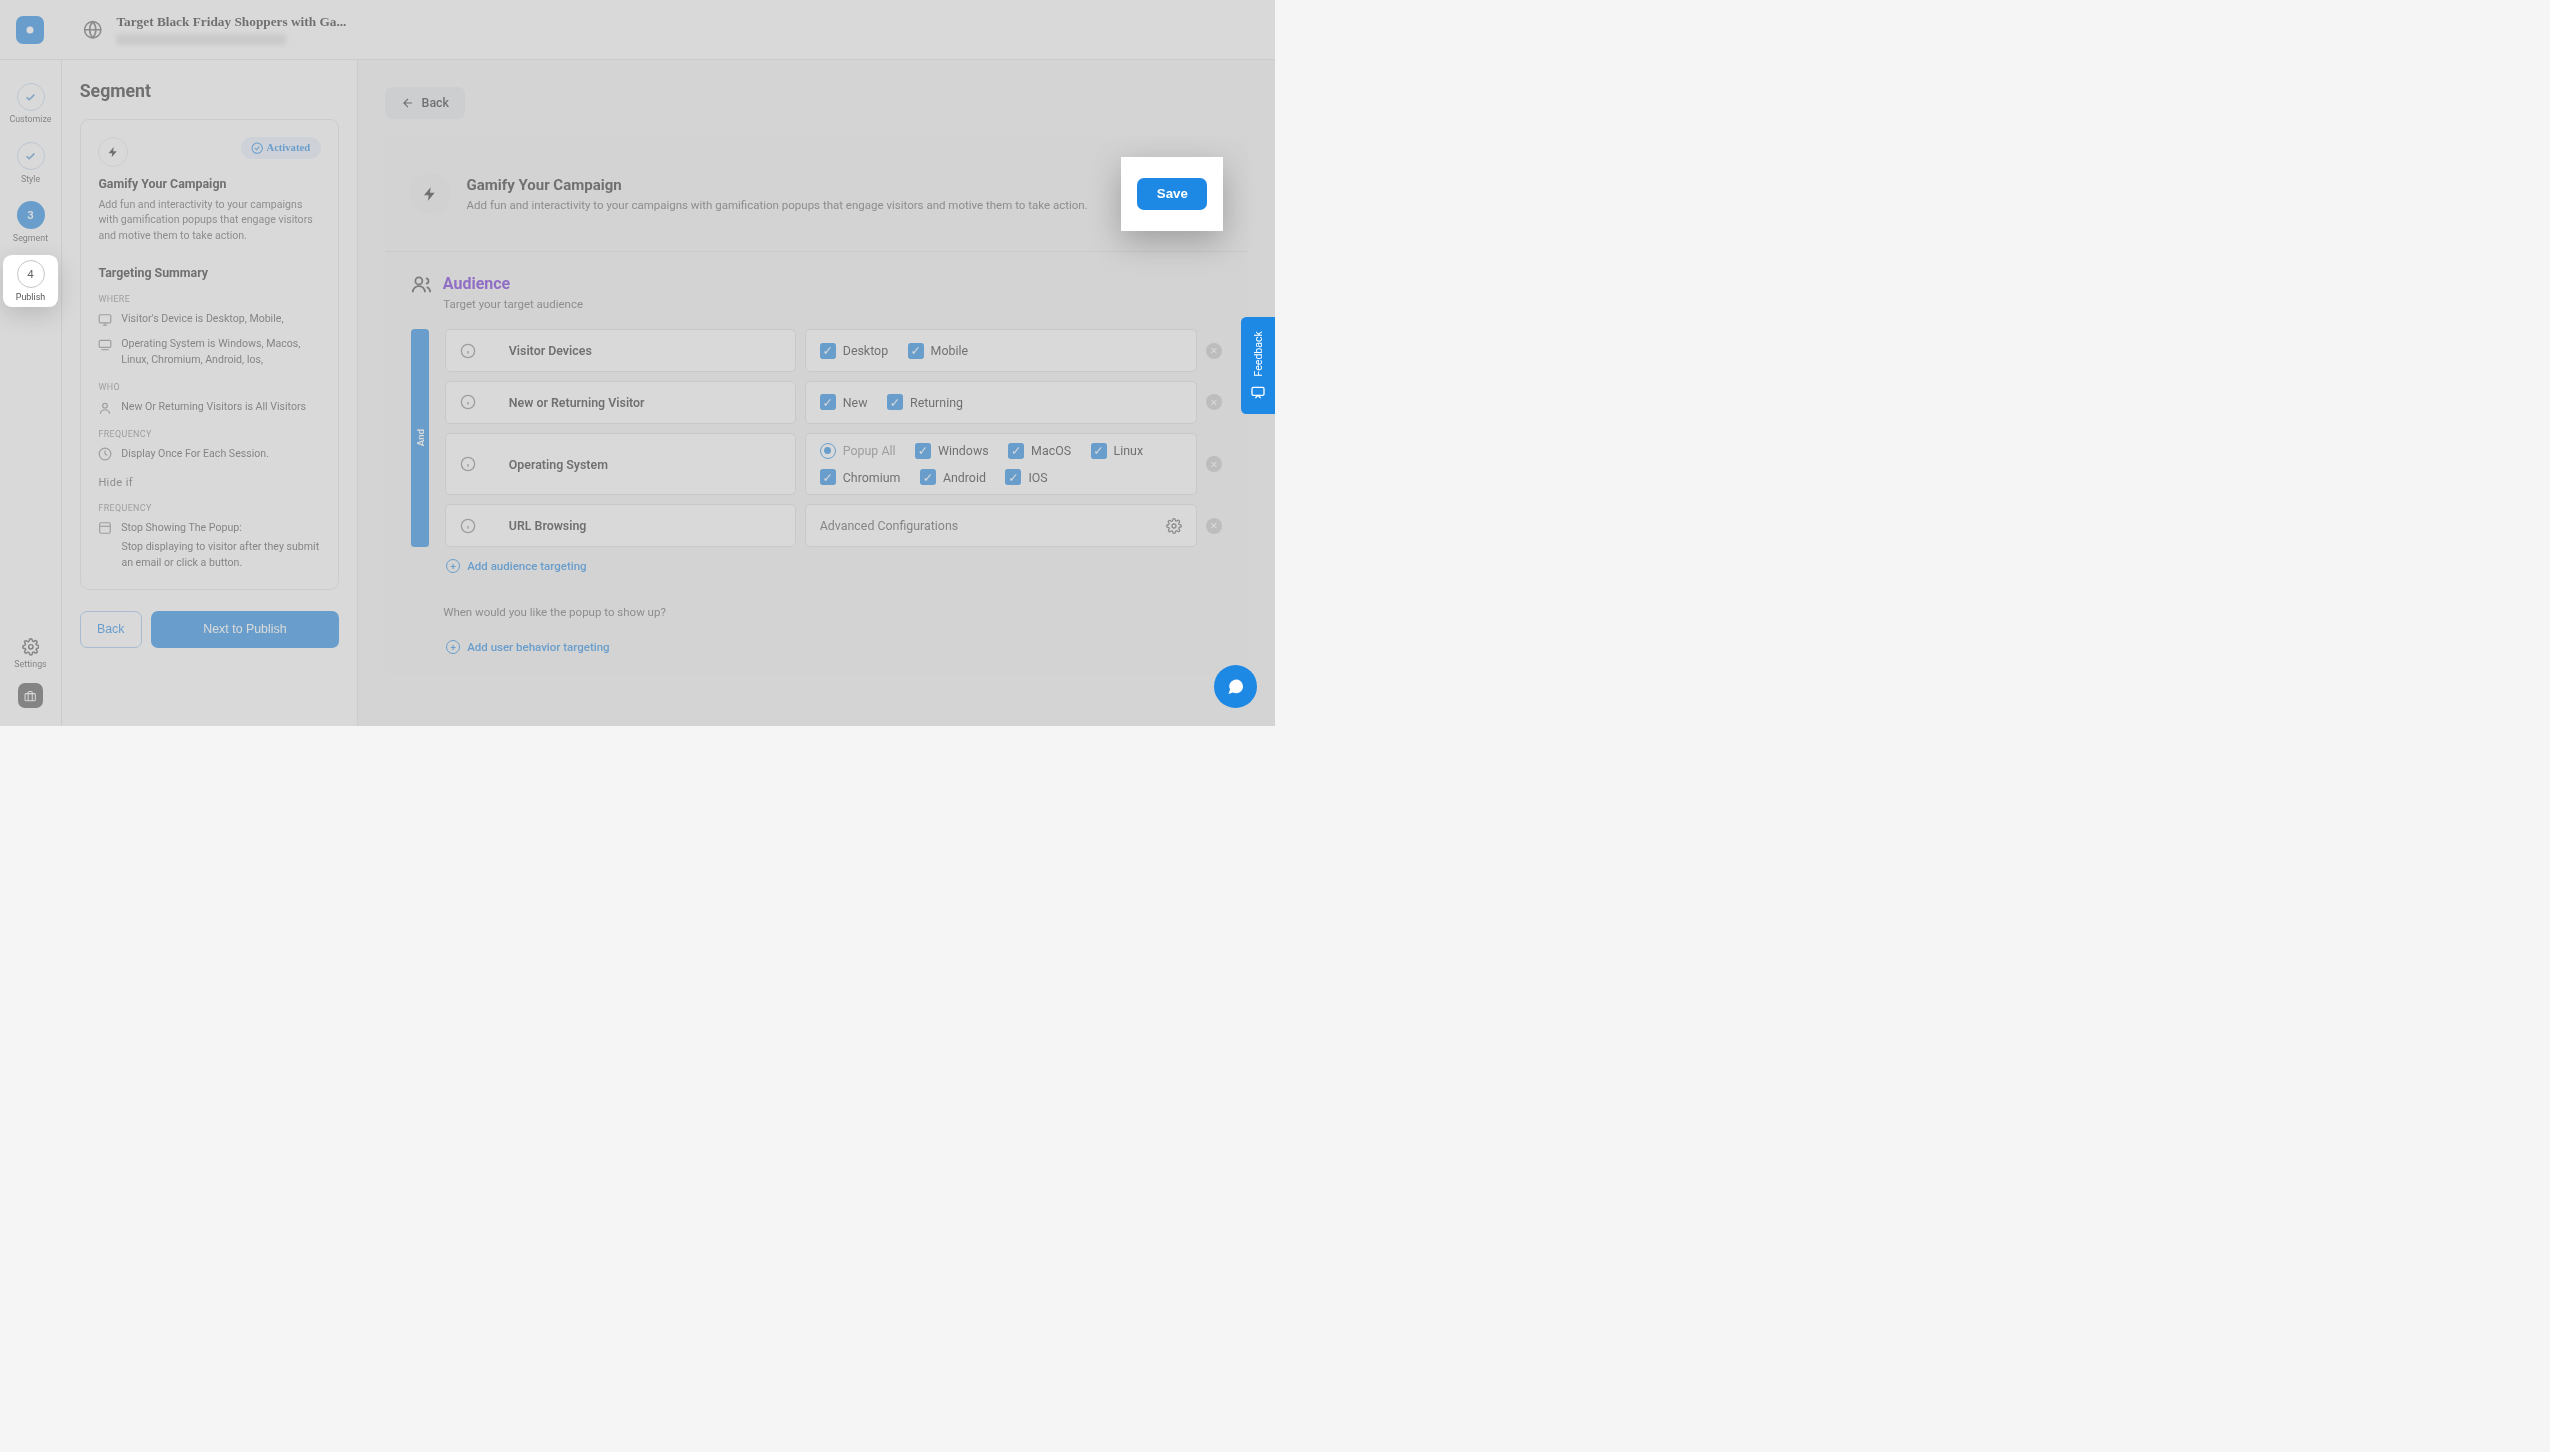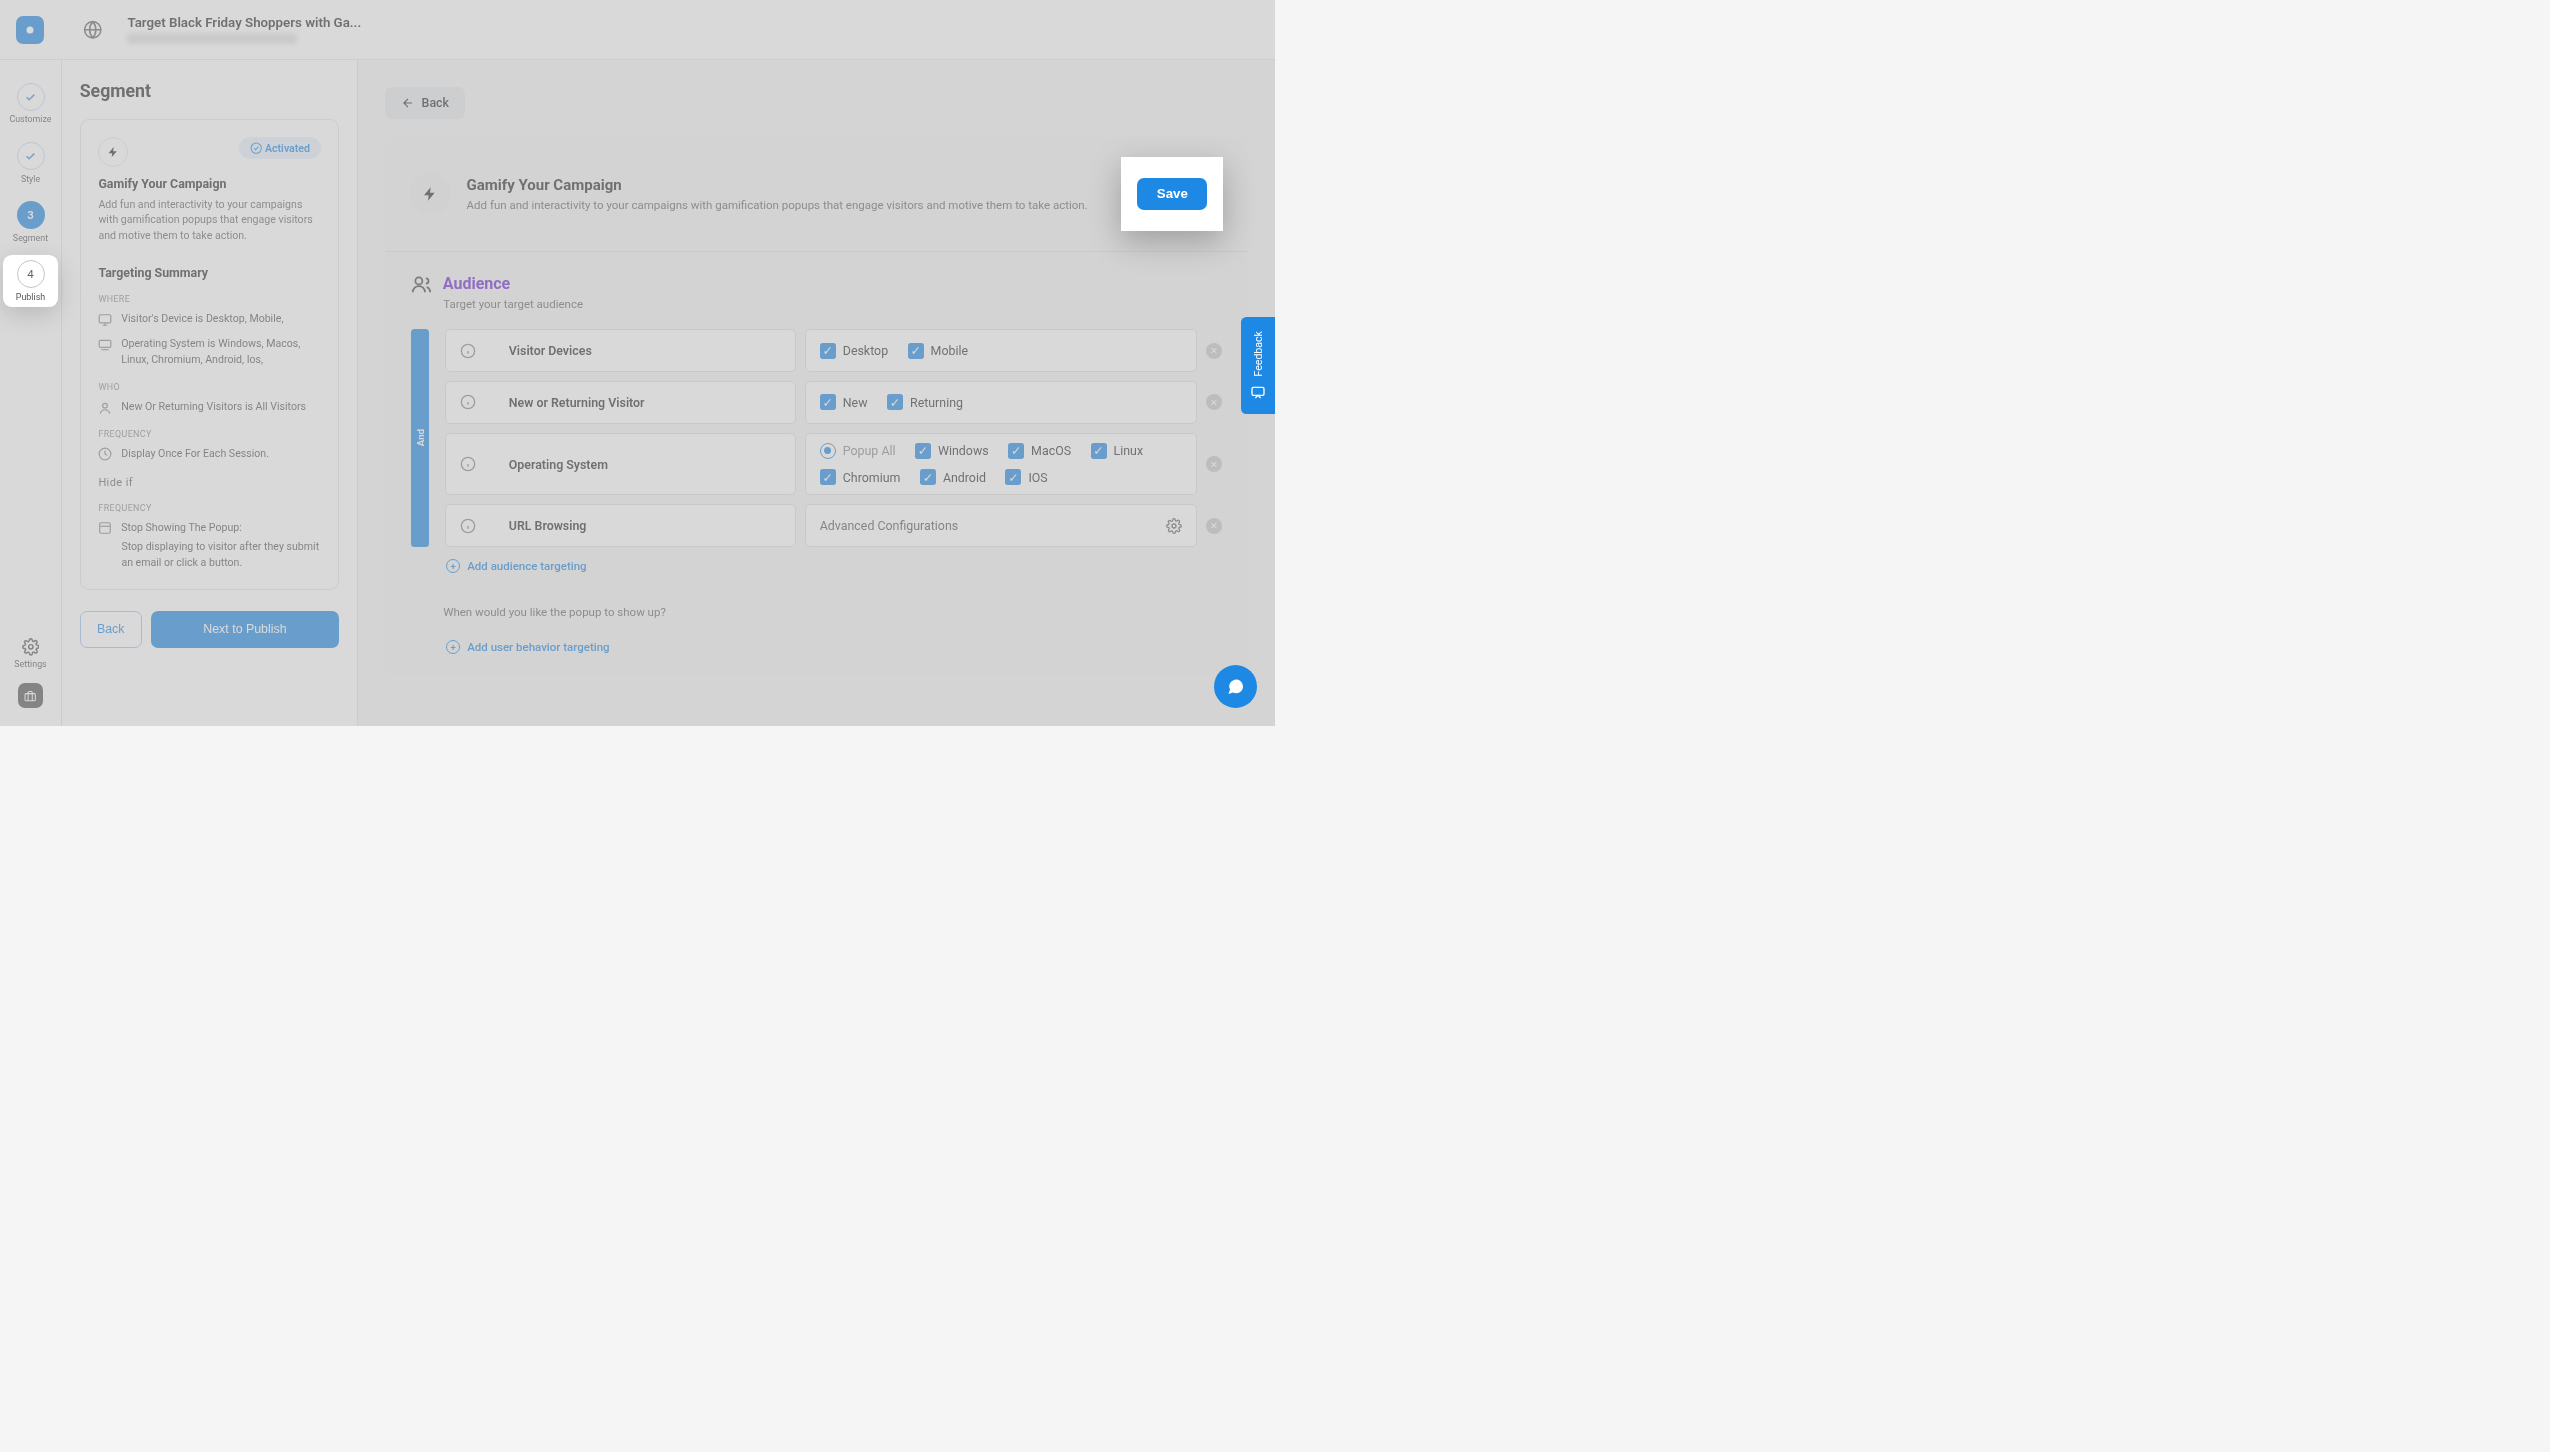--- a/index.html
+++ b/index.html
@@ -2,21 +2,21 @@
 <html style="font-size:14px"><head>
 <meta charset="utf-8">
 <style>
 * { box-sizing: border-box; margin: 0; padding: 0; }
 body { font-family: -apple-system, BlinkMacSystemFont, "Segoe UI", Roboto, sans-serif; background: #f5f5f5; width: 1275px; height: 726px; overflow: hidden; position: relative; }
 
 
 .topbar { height: 60px; background: #fff; border-bottom: 0.9px solid #e5e5e5; display: flex; align-items: center; padding: 0 12.4px; gap: 14px; }
 .app-logo { width: 28px; height: 28px; background: #1e88e5; border-radius: 7px; display: flex; align-items: center; justify-content: center; color: #fff; font-weight: 700; margin-left: 3.5px; }
 .globe { margin-left: 25px; width: 19.5px; height: 19.5px; color: #666; }
-.title-wrap { display: flex; flex-direction: column; margin-left: 11px; }
+.title-wrap { display: flex; flex-direction: column; margin-left: 0; font-family: Liberation Serif, serif; }
 .title { font-size: 13.3px; font-weight: 600; color: #2c2c2c; }
 .subtitle-blur { width: 170px; height: 10.6px; background: #e0e0e0; filter: blur(2.7px); margin-top: 3.5px; border-radius: 1.8px; }
 
 
 .rail { position: absolute; left: 0; top: 60px; bottom: 0; width: 62px; background: #fff; border-right: 0.9px solid #e5e5e5; display: flex; flex-direction: column; align-items: center; padding-top: 17.7px; gap: 7px; }
 .step { display: flex; flex-direction: column; align-items: center; gap: 3.5px; padding: 5.3px 0; width: 100%; }
 .step-circle { width: 28px; height: 28px; border-radius: 50%; display: flex; align-items: center; justify-content: center; font-size: 11.5px; }
 .step-circle.done { border: 1.3px solid #c5d9f0; color: #4a90d9; }
 .step-circle.active { background: #1e88e5; color: #fff; font-weight: 600; }
 .step-circle.pending { border: 0.9px solid #c5c5c5; color: #666; }
@@ -25,21 +25,21 @@
 .rail-bottom { margin-top: auto; margin-bottom: 17.7px; display: flex; flex-direction: column; align-items: center; gap: 14px; }
 .settings-btn { display: flex; flex-direction: column; align-items: center; gap: 3.5px; color: #555; }
 .briefcase-btn { width: 25px; height: 25px; background: #555; border-radius: 7px; display: flex; align-items: center; justify-content: center; color: #fff; }
 
 
 .side-panel { position: absolute; left: 62px; top: 60px; bottom: 0; width: 296px; background: #fff; border-right: 0.9px solid #e5e5e5; padding: 21px 17.7px; overflow-y: auto; }
 .side-panel h2 { font-size: 17.7px; font-weight: 700; color: #2c2c2c; margin-bottom: 17.7px; }
 .card { border: 0.9px solid #e5e5e5; border-radius: 8.9px; padding: 17.7px; }
 .card-head { display: flex; align-items: flex-start; justify-content: space-between; margin-bottom: 8.9px; }
 .bolt-circle { width: 30px; height: 30px; border-radius: 50%; border: 0.9px solid #e5e5e5; display: flex; align-items: center; justify-content: center; }
-.activated-pill { display: flex; align-items: center; gap: 3px; background: #e8f1fc; color: #1e88e5; font-size: 10.6px; font-weight: 600; padding: 4.4px 10.6px; border-radius: 12.4px; }
+.activated-pill { display: flex; align-items: center; gap: 3px; background: #e8f1fc; color: #1e88e5; font-size: 10.6px; font-weight: 600; padding: 4.4px 10.6px; border-radius: 12.4px; font-family: Liberation Serif, serif; }
 .card-title { font-size: 12.4px; font-weight: 700; color: #2c2c2c; margin-bottom: 5.3px; }
 .card-desc { font-size: 10.6px; color: #666; line-height: 1.5; }
 
 .ts-head { font-size: 12.4px; font-weight: 700; color: #2c2c2c; margin-top: 21px; margin-bottom: 12.4px; }
 .ts-label { font-size: 8.9px; letter-spacing: 0.4px; color: #888; text-transform: uppercase; margin-top: 14px; margin-bottom: 7px; }
 .ts-row { display: flex; align-items: flex-start; gap: 8.9px; font-size: 10.6px; color: #555; line-height: 1.5; margin-bottom: 8.9px; }
 .ts-row .ico { flex-shrink: 0; width: 14px; height: 14px; color: #888; margin-top: 1.8px; }
 .ts-indent { font-size: 10.6px; color: #555; line-height: 1.5; margin-left: 0; }
 
 .footer-btns { display: flex; gap: 8.9px; margin-top: 21px; }

